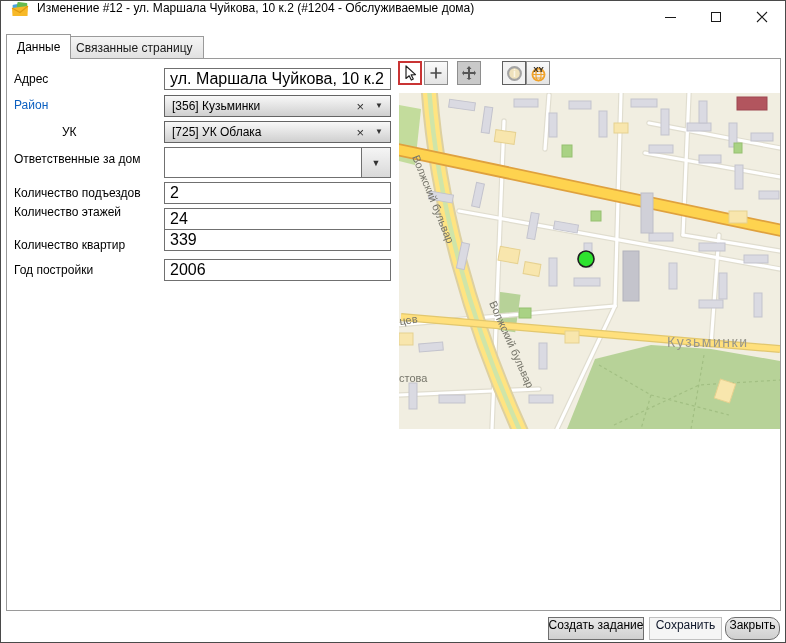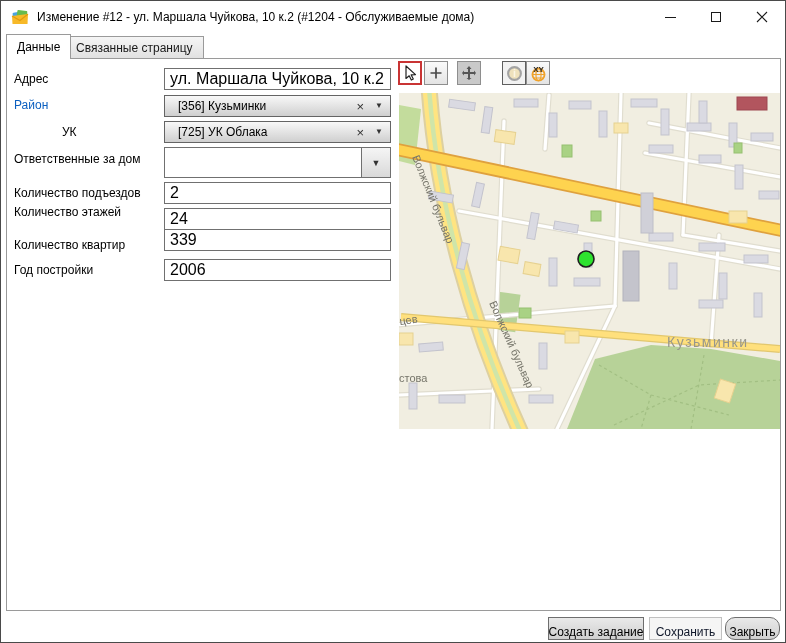--- a/index.html
+++ b/index.html
@@ -1,61 +1,61 @@
 <!DOCTYPE html>
 <html><head>
 <meta charset="utf-8">
 <style>
   html,body{margin:0;padding:0;background:#fff;}
   *{font-family:"Liberation Sans",sans-serif;}
   .win{position:relative;width:786px;height:643px;box-sizing:border-box;border:1px solid #4a4a4a;background:#fff;overflow:hidden;font-size:12px;color:#000;}
 
   
-  .titlebar{position:absolute;left:0;top:0;width:100%;height:32px;background:#fff;display:flex;align-items:center;}
+  .titlebar{position:absolute;left:0;top:0;width:100%;height:32px;background:#fff;display:flex;}
   .title-icon{margin:0 8px 0 10px;width:18px;height:16px;flex:0 0 auto;}
   .title-text{font-size:12px;white-space:nowrap;}
   .win-controls{position:absolute;right:0;top:0;height:32px;display:flex;}
   .win-btn{width:46px;height:32px;display:flex;align-items:center;justify-content:center;cursor:default;}
   .glyph-min{width:11px;height:1px;background:#1a1a1a;}
   .glyph-max{width:10px;height:10px;border:1px solid #1a1a1a;box-sizing:border-box;}
 
   
   .tab-active{position:absolute;left:5px;top:33px;height:25px;padding:0 10px;background:#fff;border:1px solid #9a9a9a;border-bottom:none;z-index:3;display:flex;align-items:center;box-sizing:border-box;}
   .tab-inactive{position:absolute;left:64px;top:35px;height:22px;padding:0 10px;background:linear-gradient(#f5f5f5,#e1e1e1);border:1px solid #9a9a9a;border-bottom:none;display:flex;align-items:center;box-sizing:border-box;color:#1a1a1a;}
 
   
   .tabpage{position:absolute;left:5px;top:57px;width:775px;height:553px;border:1px solid #9a9a9a;background:#fff;box-sizing:border-box;z-index:1;}
 
   
   .flabel{position:absolute;left:13px;white-space:nowrap;z-index:2;}
   .flink{color:#0b5fc0;cursor:pointer;}
   .tinput{position:absolute;left:163px;width:227px;height:22px;box-sizing:border-box;border:1px solid #707070;background:#fff;padding:2px 5px;font-size:16px;z-index:2;}
   .combo{position:absolute;left:163px;width:227px;height:22px;box-sizing:border-box;border:1px solid #646464;background:linear-gradient(#f8f8f8,#cfcfcf);display:flex;align-items:center;padding:0 7px;z-index:2;cursor:default;}
-  .combo-value{flex:1;white-space:nowrap;overflow:hidden;margin-left:6px;}
+  .combo-value{flex:1;white-space:nowrap;overflow:hidden;}
   .combo-clear{font-size:13px;color:#333;line-height:1;margin-right:11px;cursor:pointer;}
   .combo-arrow{font-size:8px;color:#333;line-height:1;cursor:pointer;}
   .combo-edit{position:absolute;left:163px;width:227px;height:31px;box-sizing:border-box;border:1px solid #707070;background:#fff;z-index:2;}
   .combo-edit-btn{position:absolute;right:0;top:0;width:29px;height:100%;box-sizing:border-box;border-left:1px solid #707070;background:linear-gradient(#f5f5f5,#d9d9d9);display:flex;align-items:center;justify-content:center;font-size:9px;color:#333;cursor:pointer;}
 
   
   .mtb{position:absolute;top:60px;width:24px;height:24px;box-sizing:border-box;border:1px solid #8e8e8e;background:linear-gradient(#fafafa,#e4e4e4);display:flex;align-items:center;justify-content:center;padding:0;z-index:2;cursor:pointer;}
   #btn-cursor{left:397px;border:2px solid #c93434;background:#fff;}
   #btn-add{left:423px;}
   #btn-pan{left:456px;background:#c9c9c9;}
   #btn-info{left:501px;border:1px solid #5f5f5f;background:#f2f2f2;}
   #btn-xy{left:525px;}
 
   
   .map{position:absolute;left:398px;top:92px;width:381px;height:336px;z-index:1;}
   .map svg{display:block;}
 
   
   .files-label{position:absolute;left:13px;top:431px;}
   .files-box{position:absolute;left:7px;top:452px;width:772px;height:121px;box-sizing:border-box;border:1px solid #8a8a8a;background:#fff;}
-  .btn{position:absolute;height:23px;box-sizing:border-box;border:1px solid #6e6e6e;background:linear-gradient(#f4f4f4,#dfdfdf);display:flex;align-items:flex-end;justify-content:center;padding:0 8px;font-size:12px;cursor:pointer;white-space:nowrap;}
+  .btn{position:absolute;height:23px;box-sizing:border-box;border:1px solid #6e6e6e;background:linear-gradient(#f4f4f4,#dfdfdf);display:flex;align-items:flex-start;justify-content:center;padding:0 8px;font-size:12px;cursor:pointer;white-space:nowrap;}
   .btn.dark{background:linear-gradient(#e9e9e9,#d0d0d0);}
   .btn.disabled{background:#f5f5f5;border-color:#c0c0c0;color:#0f172a;cursor:default;}
   #btn-file-add{left:8px;top:578px;width:62px;}
   #btn-file-addpage{left:73px;top:578px;width:118px;}
   #btn-file-download{left:194px;top:578px;width:51px;}
   #btn-file-delete{left:248px;top:578px;width:51px;}
 
   
   #btn-create-task{left:547px;top:616px;width:96px;}
   #btn-save{left:648px;top:616px;width:73px;}

